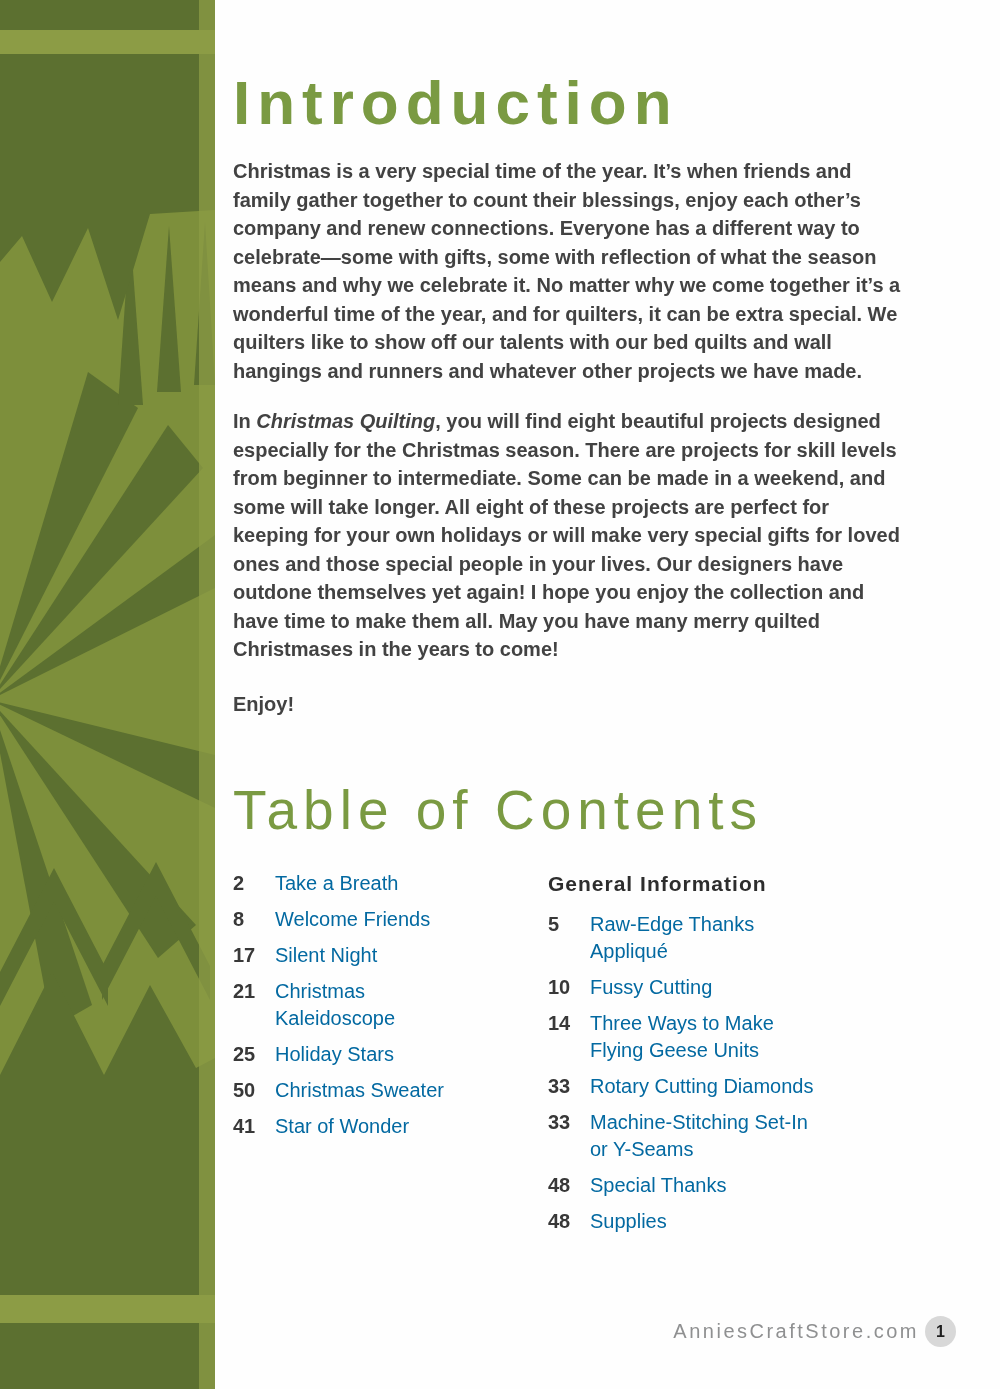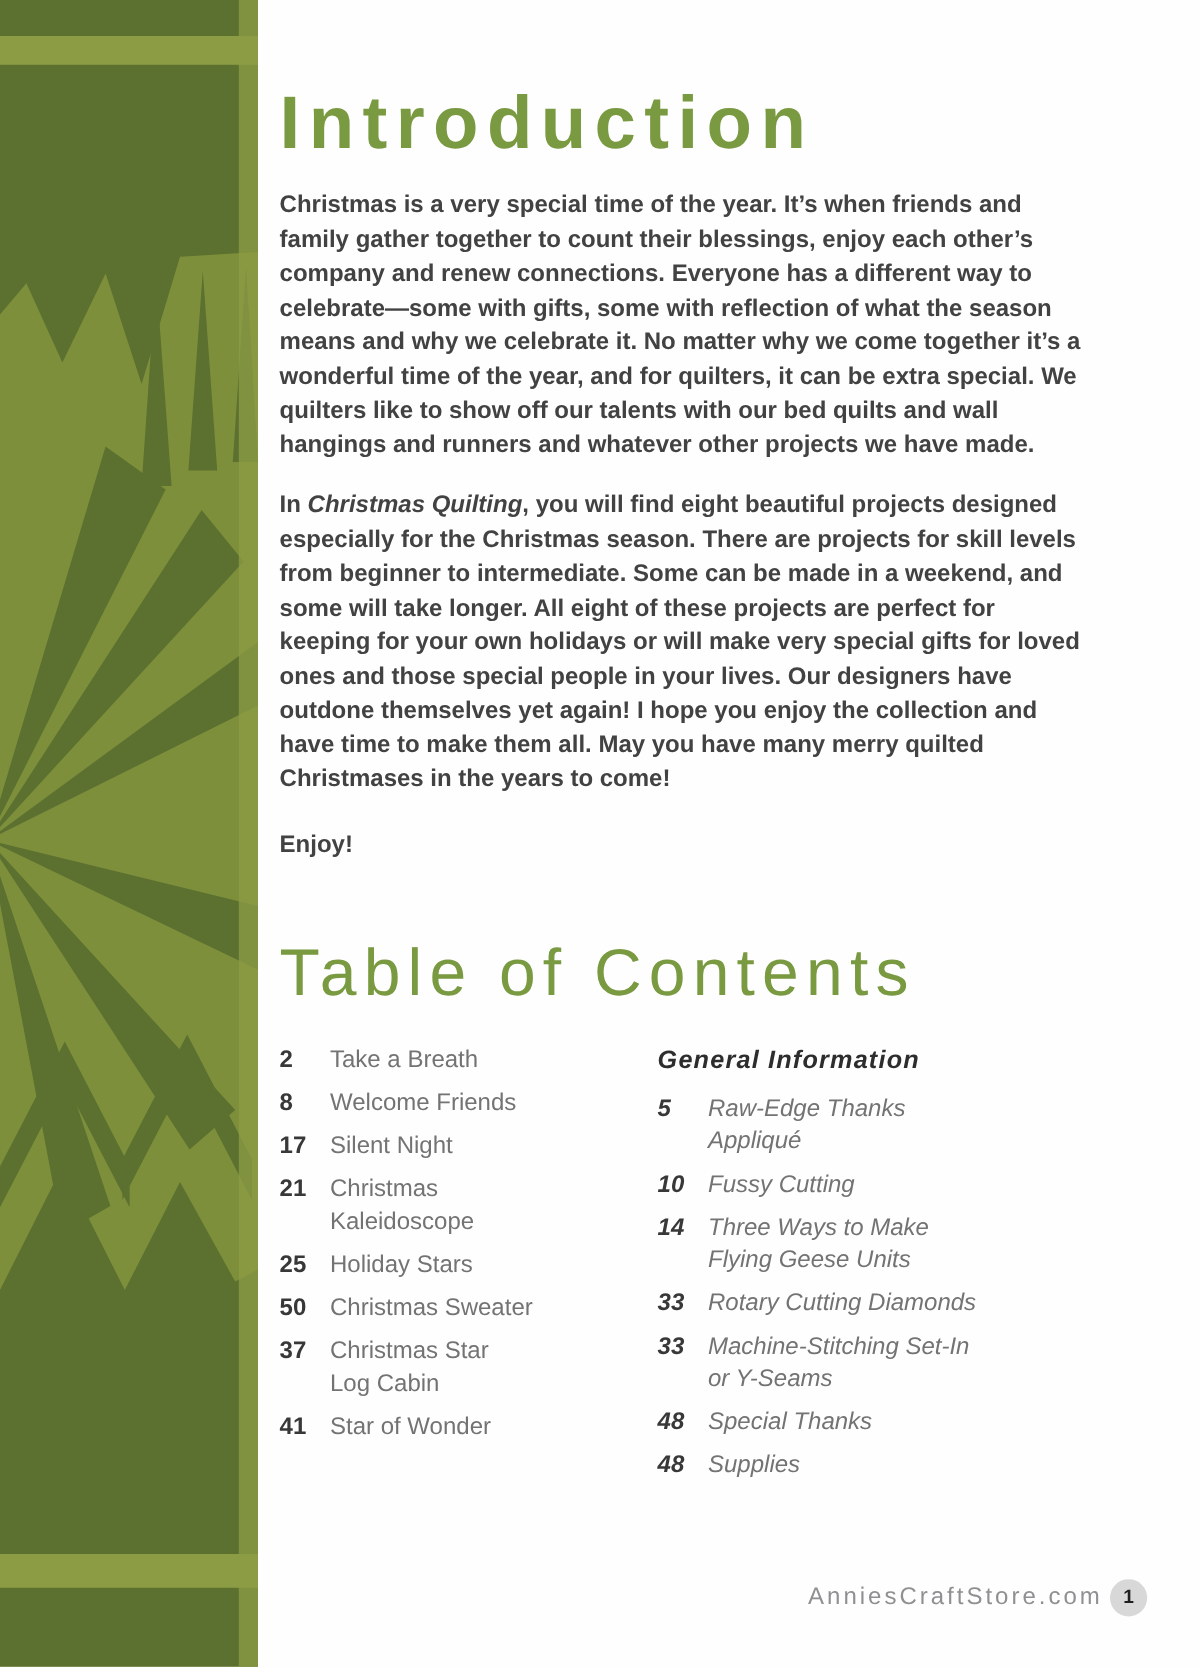--- a/index.html
+++ b/index.html
@@ -28,30 +28,30 @@
   p.body-par em { font-style:italic; }
   p.closing { margin-top:26px; }
 
   h2.toc-title {
     margin:64px 0 0; font-size:55px; font-weight:normal; line-height:1.05;
     color:#7a9a42; letter-spacing:6px;
   }
 
   .toc-cols { display:flex; margin-top:30px; }
   .toc-col.left  { width:315px; flex:none; }
-  .toc-col.right { width:357px; flex:none;font-style:italic; }
+  .toc-col.right { width:357px; flex:none; }
 
   h3.general-header {
     margin:0 0 14px; font-size:21px; font-weight:bold;
     letter-spacing:1px; color:#2d2d2d; line-height:27px;
   }
 
   .toc-entry { display:flex; margin-bottom:9px; font-size:20px; line-height:27px; }
   .toc-num   { width:42px; flex:none; font-weight:bold; color:#383838; }
-  .toc-text  { color:#737373; white-space:pre-line; }
+  .toc-text  { color:#0369a1; white-space:pre-line; }
 
   footer.page-footer {
     position:absolute; right:44px; top:1316px;
     display:flex; align-items:center; gap:6px;
   }
   .site-text { font-size:20px; letter-spacing:2.5px; color:#8f9091; }
   .page-badge {
     width:31px; height:31px; border-radius:50%; background:#d8d8d8;
     color:#1f1f1f; font-weight:bold; font-size:16px;
     display:flex; align-items:center; justify-content:center;
@@ -127,25 +127,20 @@
         </div>
         <div class="toc-entry">
           <span class="toc-num">25</span>
           <span class="toc-text">Holiday Stars</span>
         </div>
         <div class="toc-entry">
           <span class="toc-num">50</span>
           <span class="toc-text">Christmas Sweater</span>
         </div>
         <div class="toc-entry">
-          <span class="toc-num">37</span>
-          <span class="toc-text">Christmas Star
-Log Cabin</span>
-        </div>
-        <div class="toc-entry">
           <span class="toc-num">41</span>
           <span class="toc-text">Star of Wonder</span>
         </div>
       </div>
 
       <div class="toc-col right">
         <h3 class="general-header">General Information</h3>
 
         <div class="toc-entry">
           <span class="toc-num">5</span>

